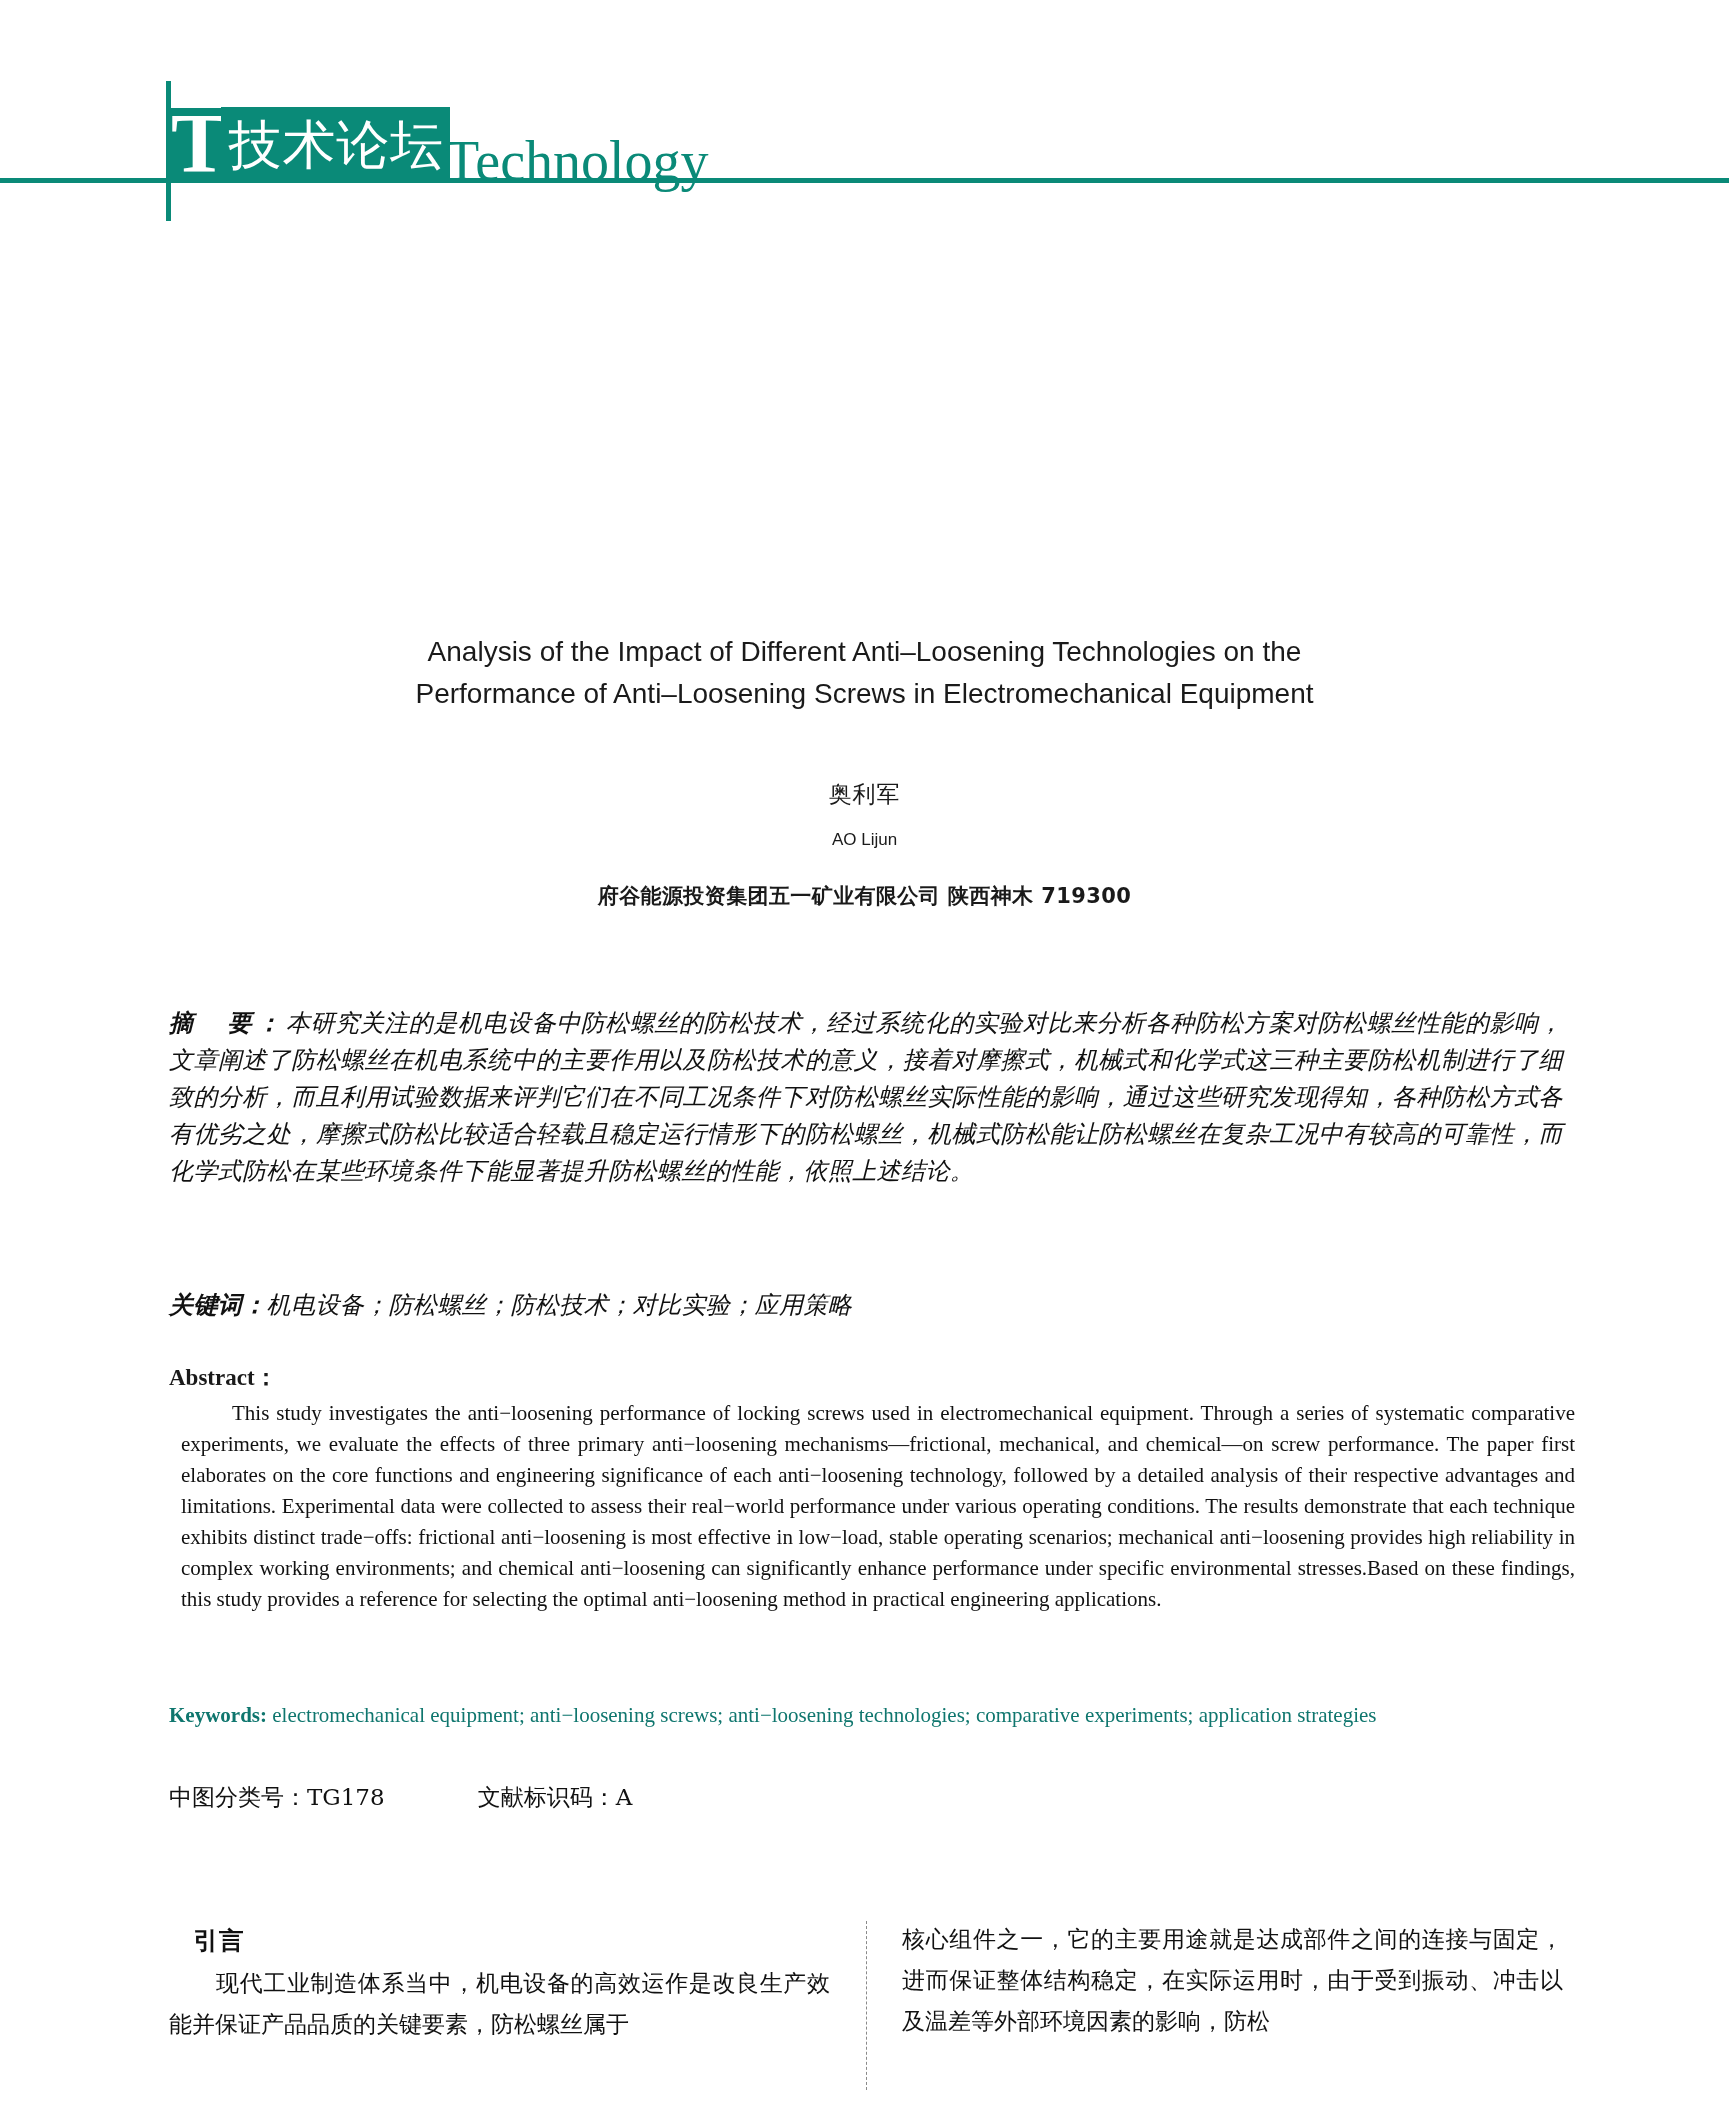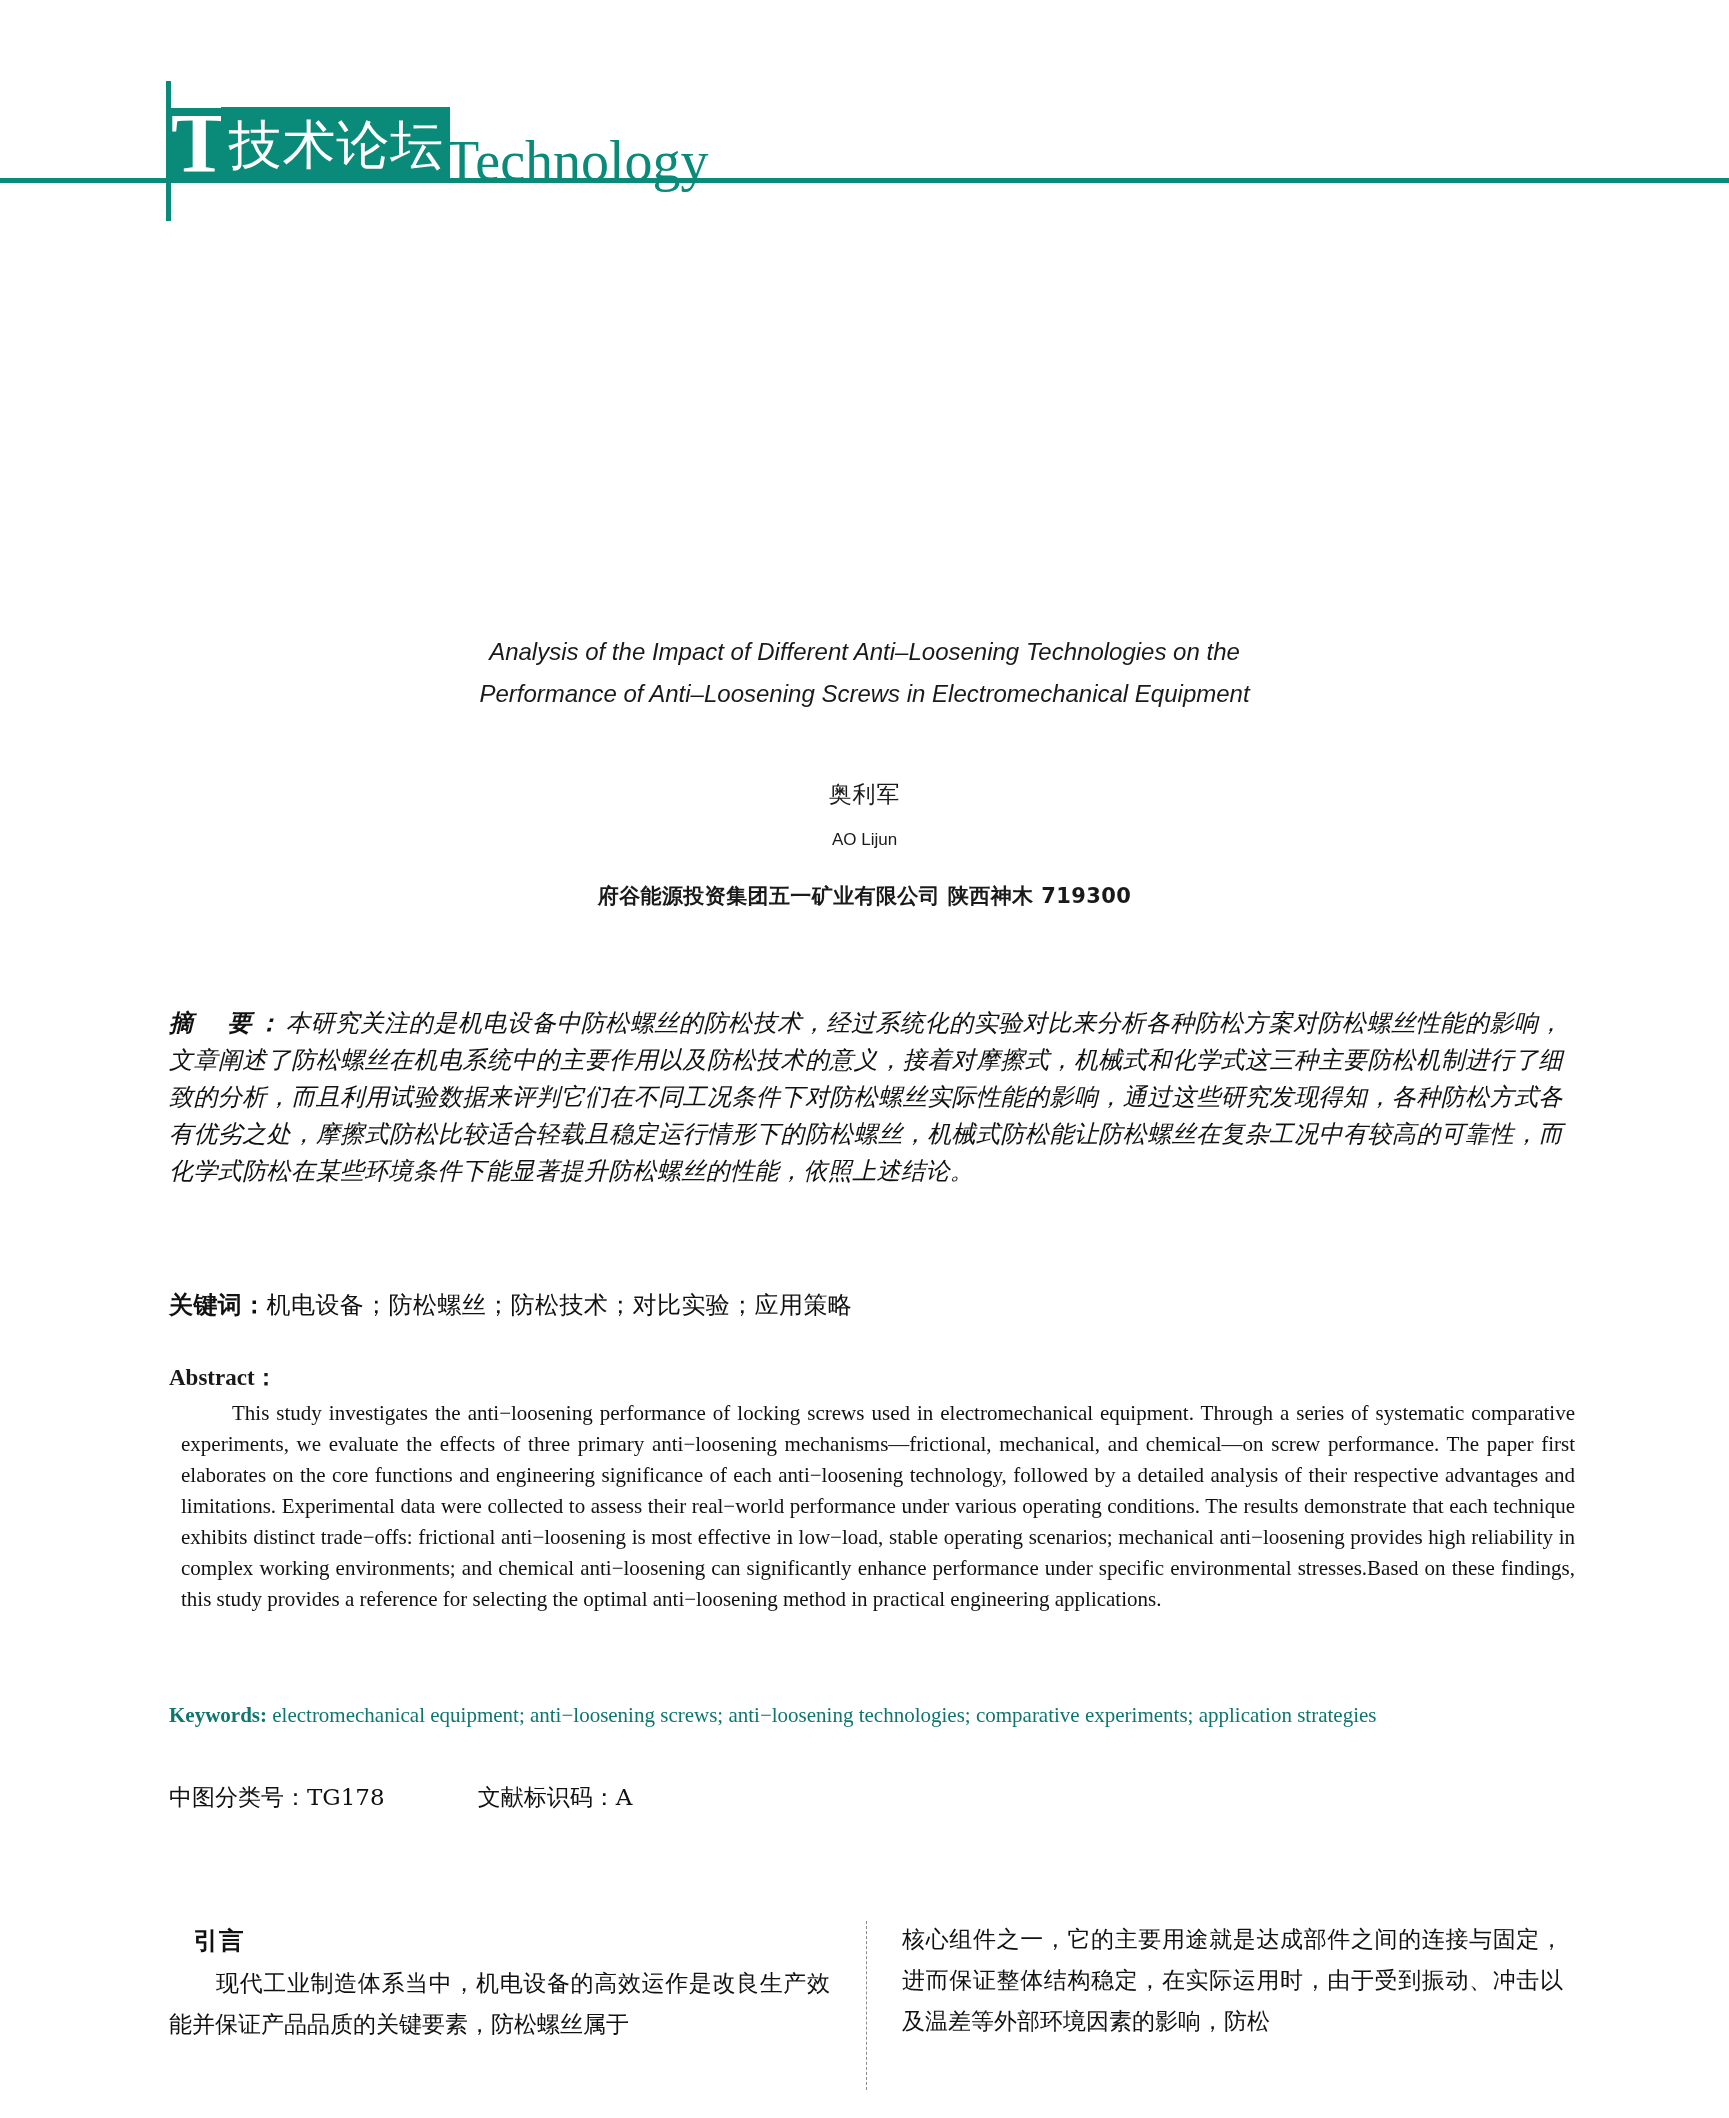--- a/index.html
+++ b/index.html
@@ -106,25 +106,24 @@
     letter-spacing: 1.3px;
     color: #1a1a1a;
   }
   .title-en {
     position: absolute;
     left: 178px;
     top: 631px;
     width: 1373px;
     text-align: center;
     font-family: "Liberation Sans", sans-serif;
-    font-size: 24px;
+    font-size: 28px;
     font-weight: 400;
     line-height: 42px;
     color: #1a1a1a;
-    font-style: italic;
   }
 
   .author-zh {
     position: absolute;
     left: 178px;
     top: 779px;
     width: 1373px;
     text-align: center;
     font-family: "DejaVu Sans", sans-serif;
     font-size: 23px;
@@ -180,20 +179,21 @@
     font-style: italic;
     font-weight: 700;
     letter-spacing: 5.1px;
   }
   .kw-zh {
     position: absolute;
     left: 169px;
     top: 1287px;
     width: 1394px;
     font-family: "DejaVu Serif", serif;
+    font-style: italic;
     font-size: 24px;
     line-height: 36px;
     letter-spacing: 0.4px;
     color: #111;
   }
   .kw-zh b { font-weight: 700; }
 
   
   .abs-en-head {
     position: absolute;

